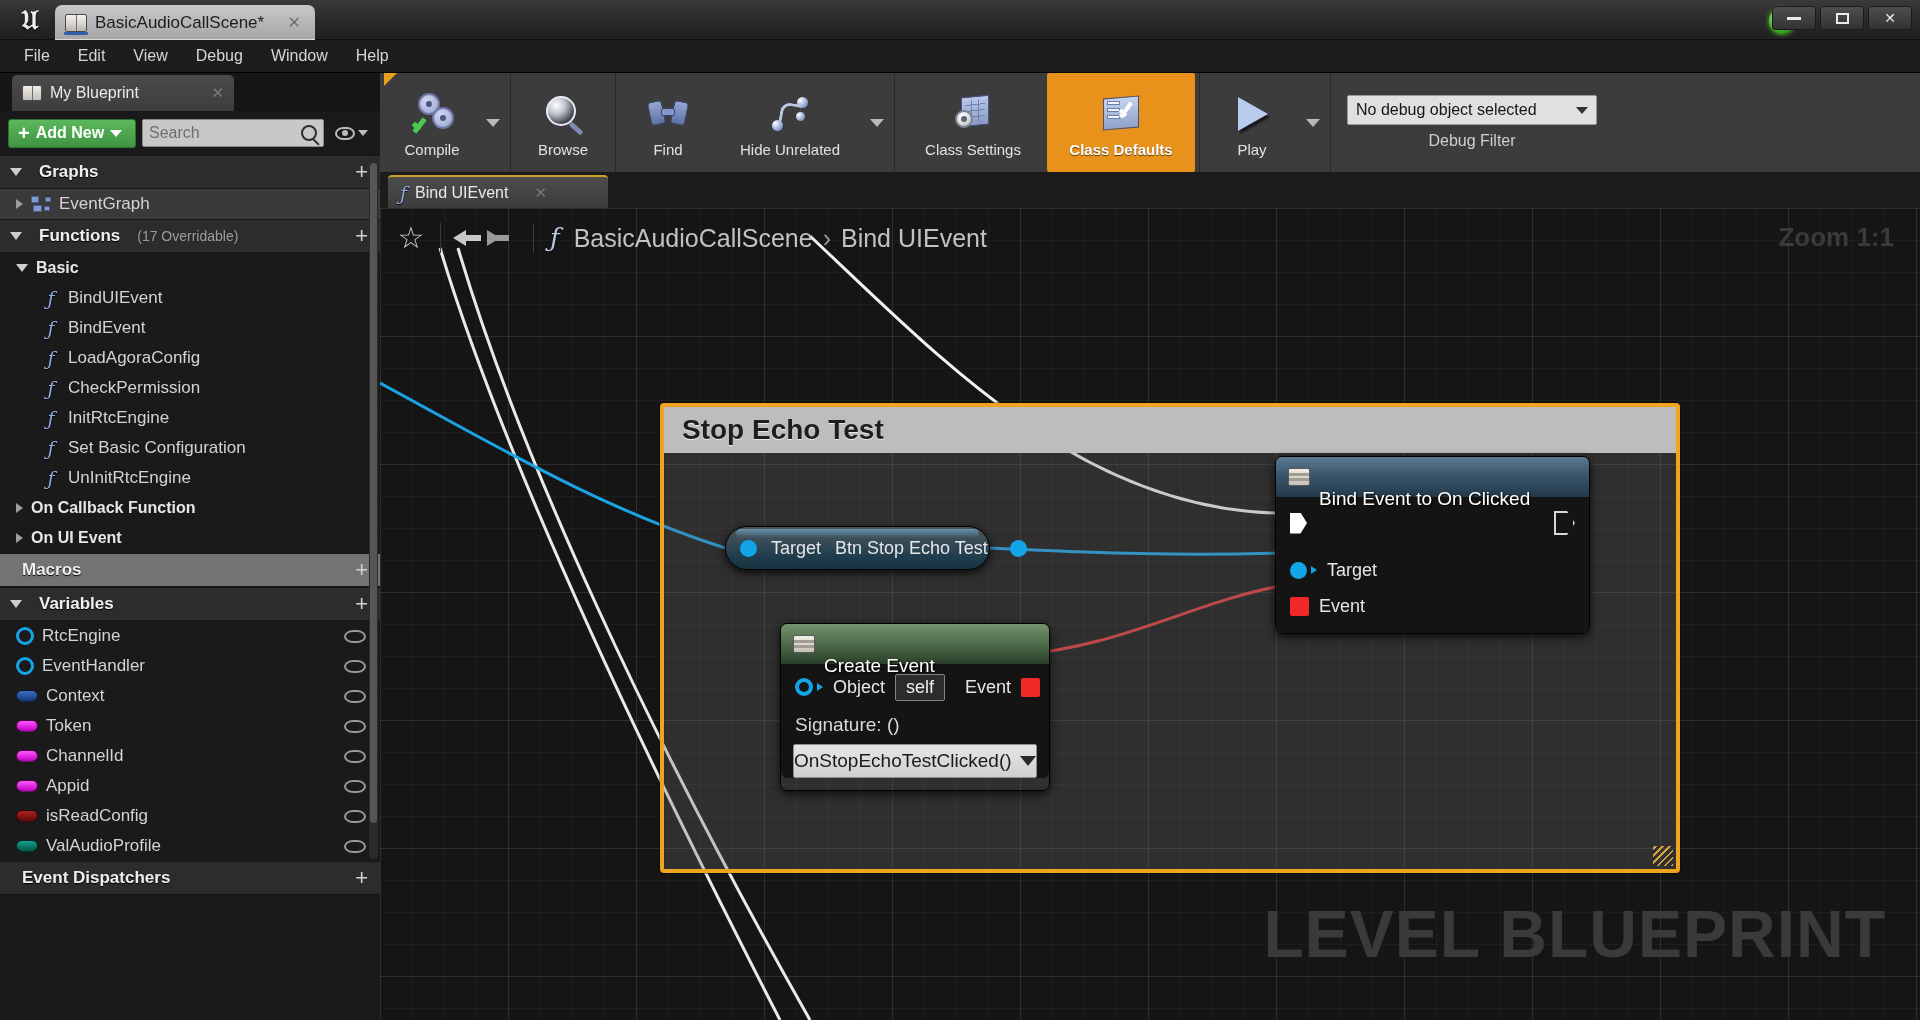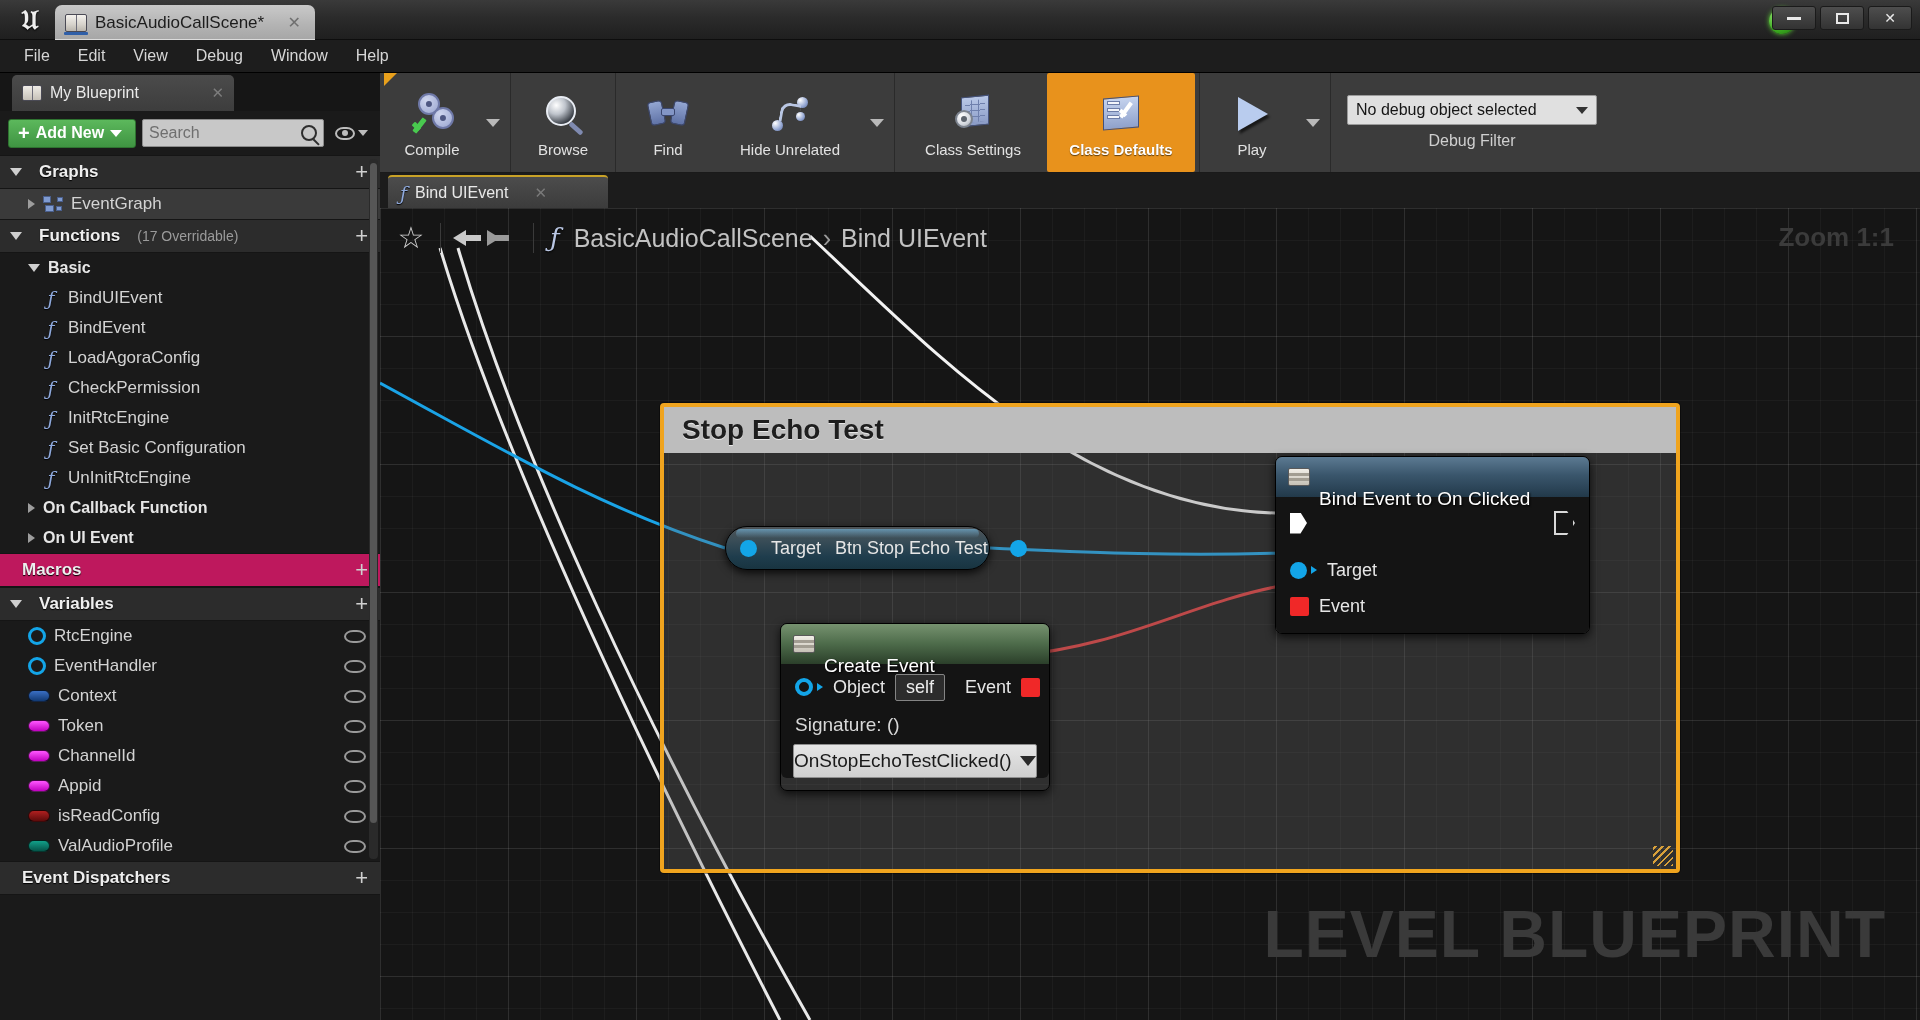--- a/index.html
+++ b/index.html
@@ -109,25 +109,25 @@
   .lp-tree{ position:absolute; left:0; top:82px; width:380px; bottom:0; overflow:hidden; }
   .sec-hdr{
     height:34px; background:#2c2c2c; border-top:1px solid #151515; border-bottom:1px solid #151515;
     display:flex;align-items:center; padding-left:10px; gap:17px;
   }
   .sec-hdr .tri{ width:0;height:0;border-left:7px solid #cfcfcf;border-top:5px solid transparent;border-bottom:5px solid transparent;}
   .sec-hdr .tri.open{ border:none;border-left:6px solid transparent;border-right:6px solid transparent;border-top:8px solid #cfcfcf;}
   .sec-hdr .t{ font-size:17px;font-weight:bold;color:#efefef;text-shadow:0 1px 1px #000;}
   .sec-hdr .sub{ font-size:14px;color:#9b9b9b;}
   .sec-hdr .plus{ margin-left:auto;margin-right:12px;font-size:22px;color:#d0d0d0;line-height:1;}
-  .sec-hdr.flat{ background:#be185d; }
+  .sec-hdr.flat{ background:#737373; }
 
   .row{ height:30px; display:flex; align-items:center; padding-left:14px; gap:8px; }
   .row.alt{ background:#3a3a3a; }
-  .row.sub1{ padding-left:28px; }
+  .row.sub1{ padding-left:16px; }
   .row.sub2{ padding-left:42px; }
   .row .lbl{ font-size:17px; color:#d3d3d3; white-space:nowrap;}
   .row .lbl.b{ font-weight:bold; color:#e6e6e6; font-size:16px;}
   .tri-s{ width:0;height:0;border-left:7px solid #9d9d9d;border-top:5px solid transparent;border-bottom:5px solid transparent; flex:0 0 auto;}
   .tri-o{ width:0;height:0;border-left:6px solid transparent;border-right:6px solid transparent;border-top:8px solid #cfcfcf; flex:0 0 auto;}
   .fx{ font-family:"DejaVu Serif",serif; font-style:italic; font-size:19px; color:#8fa9dc; width:18px; text-align:center; flex:0 0 auto; text-shadow:0 1px 1px #000;}
   .gicon{ width:20px;height:16px;flex:0 0 auto;position:relative;}
   .gicon i{position:absolute;background:#7f9bd1;border:1px solid #4a5f8c;}
   .gicon i:nth-child(1){left:0;top:0;width:8px;height:7px;}
   .gicon i:nth-child(2){right:0;top:1px;width:6px;height:5px;}

